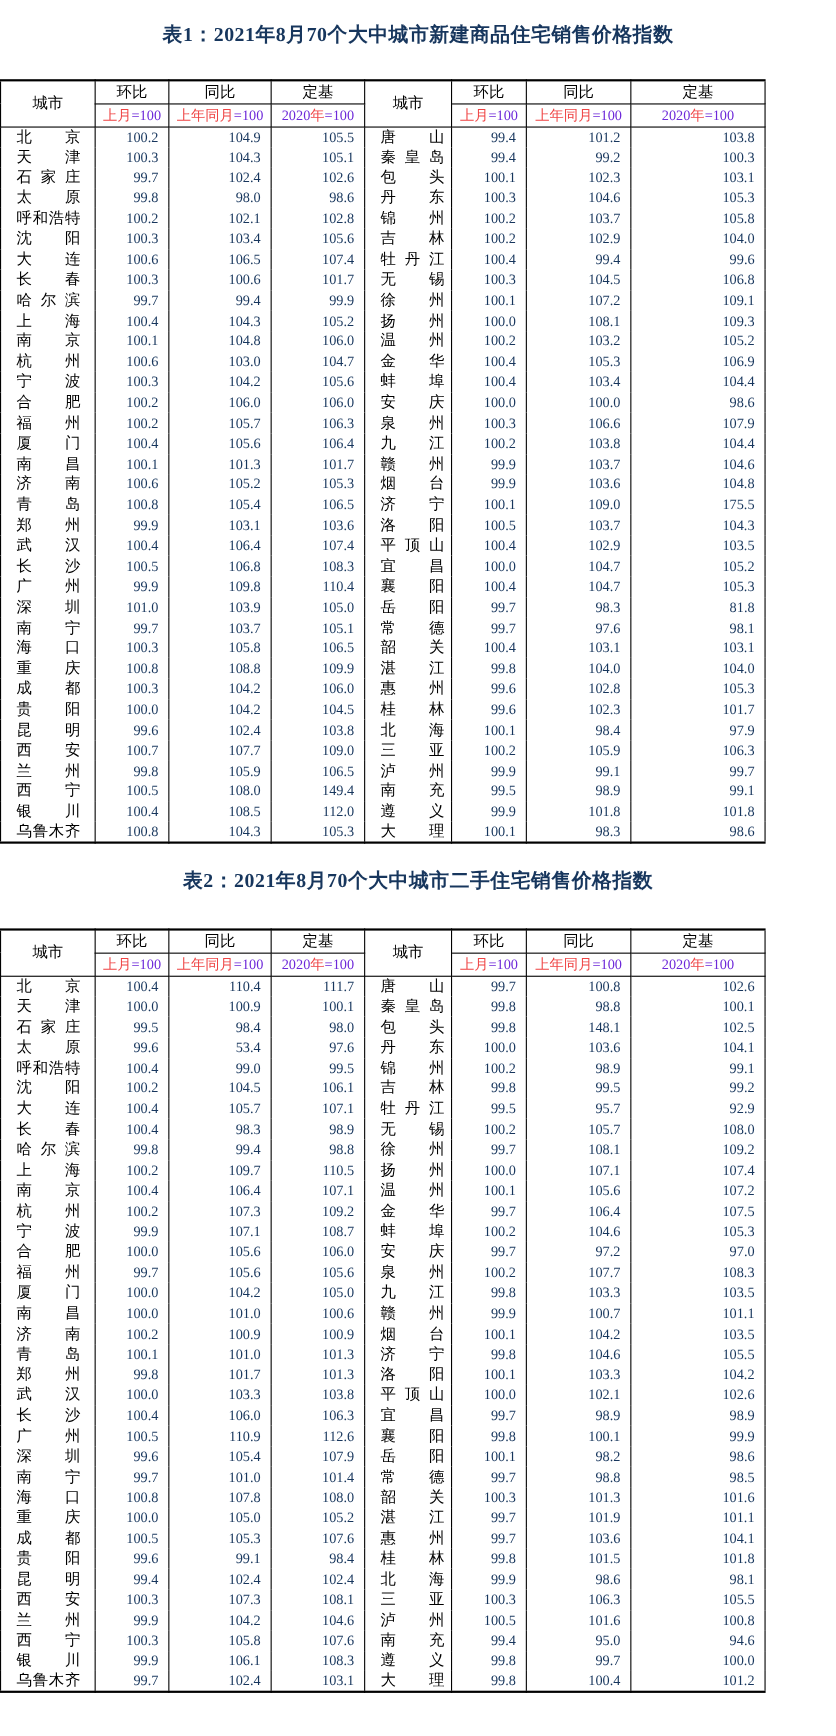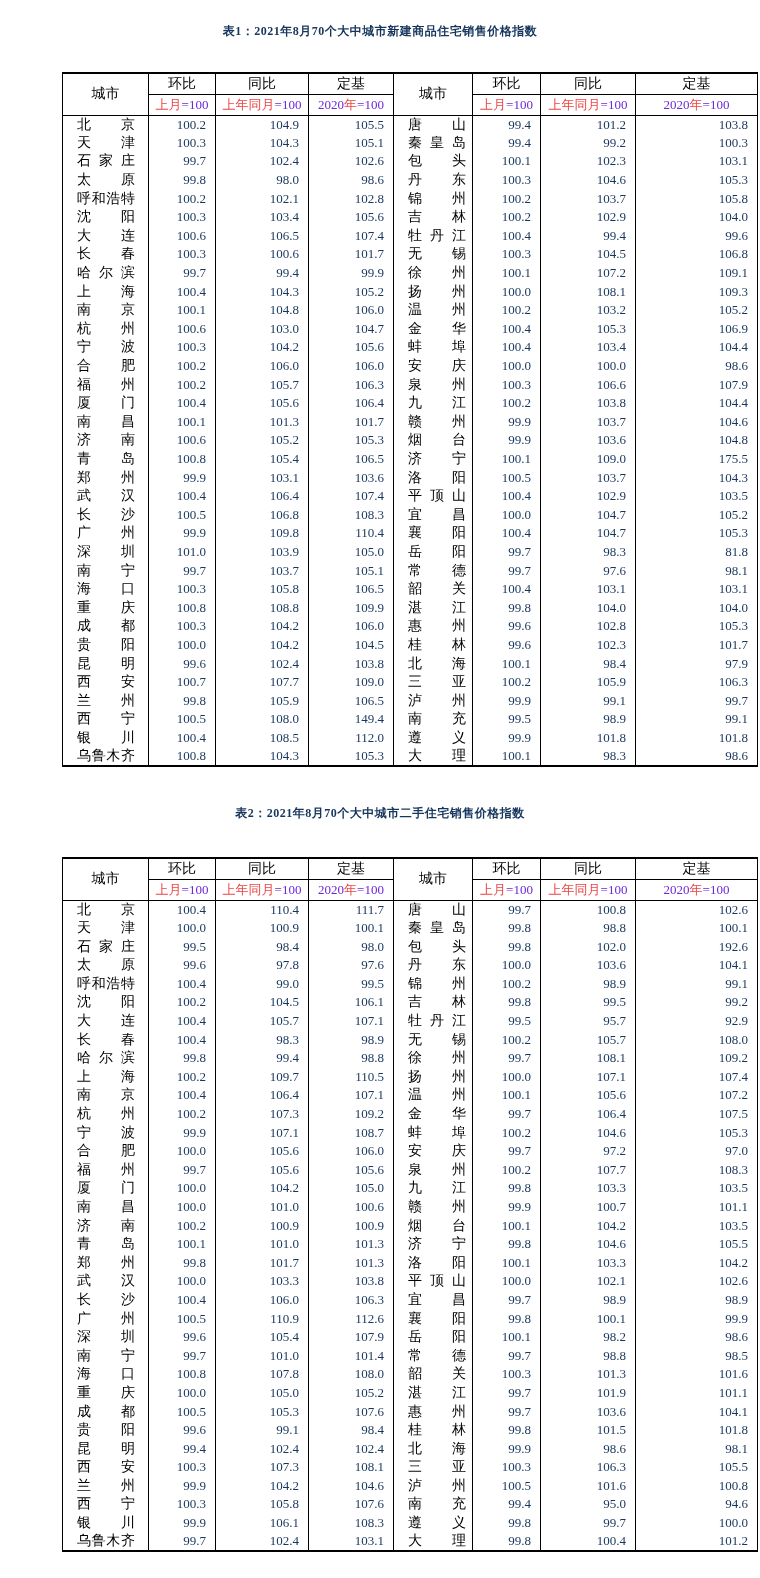--- a/index.html
+++ b/index.html
@@ -4,29 +4,29 @@
 <style>
   * { margin:0; padding:0; box-sizing:border-box; }
   html,body { background:#ffffff; }
   body {
     width:760px; height:1578px; overflow:hidden;
     font-family:"Liberation Serif", serif;
   }
   .page { position:relative; width:760px; }
 
   .table-title {
-    text-align:center; font-weight:bold; font-size:12px; line-height:22px;
+    text-align:center; font-weight:bold; font-size:18px; line-height:22px;
     color:#17365D; letter-spacing:0.5px;
     font-family:"Liberation Serif", serif;
   }
   .title-1 { padding-top:20px; }
-  .title-2 { margin-top:35px; }
+  .title-2 { margin-top:22px; }
 
   table.price-table {
-    table-layout:fixed; width:695px; margin-left:62px;
+    table-layout:fixed; width:695px; 
     border-collapse:collapse;
     border-top:2.5px solid #000; border-bottom:2.5px solid #000;
   }
   .mt-1 { margin-top:30px; }
   .mt-2 { margin-top:33px; }
 
   .price-table th, .price-table td {
     border-left:1px solid #000; border-right:1px solid #000;
     overflow:hidden; white-space:nowrap;
   }
@@ -498,27 +498,27 @@
           <td class="num">98.8</td>
           <td class="num">100.1</td>
         </tr>
         <tr>
           <td class="city"><span class="cityname">石家庄</span></td>
           <td class="num">99.5</td>
           <td class="num">98.4</td>
           <td class="num">98.0</td>
           <td class="city"><span class="cityname">包头</span></td>
           <td class="num">99.8</td>
-          <td class="num">102.0</td>
-          <td class="num">192.6</td>
+          <td class="num">148.1</td>
+          <td class="num">102.5</td>
         </tr>
         <tr>
           <td class="city"><span class="cityname">太原</span></td>
           <td class="num">99.6</td>
-          <td class="num">97.8</td>
+          <td class="num">53.4</td>
           <td class="num">97.6</td>
           <td class="city"><span class="cityname">丹东</span></td>
           <td class="num">100.0</td>
           <td class="num">103.6</td>
           <td class="num">104.1</td>
         </tr>
         <tr>
           <td class="city"><span class="cityname">呼和浩特</span></td>
           <td class="num">100.4</td>
           <td class="num">99.0</td>

